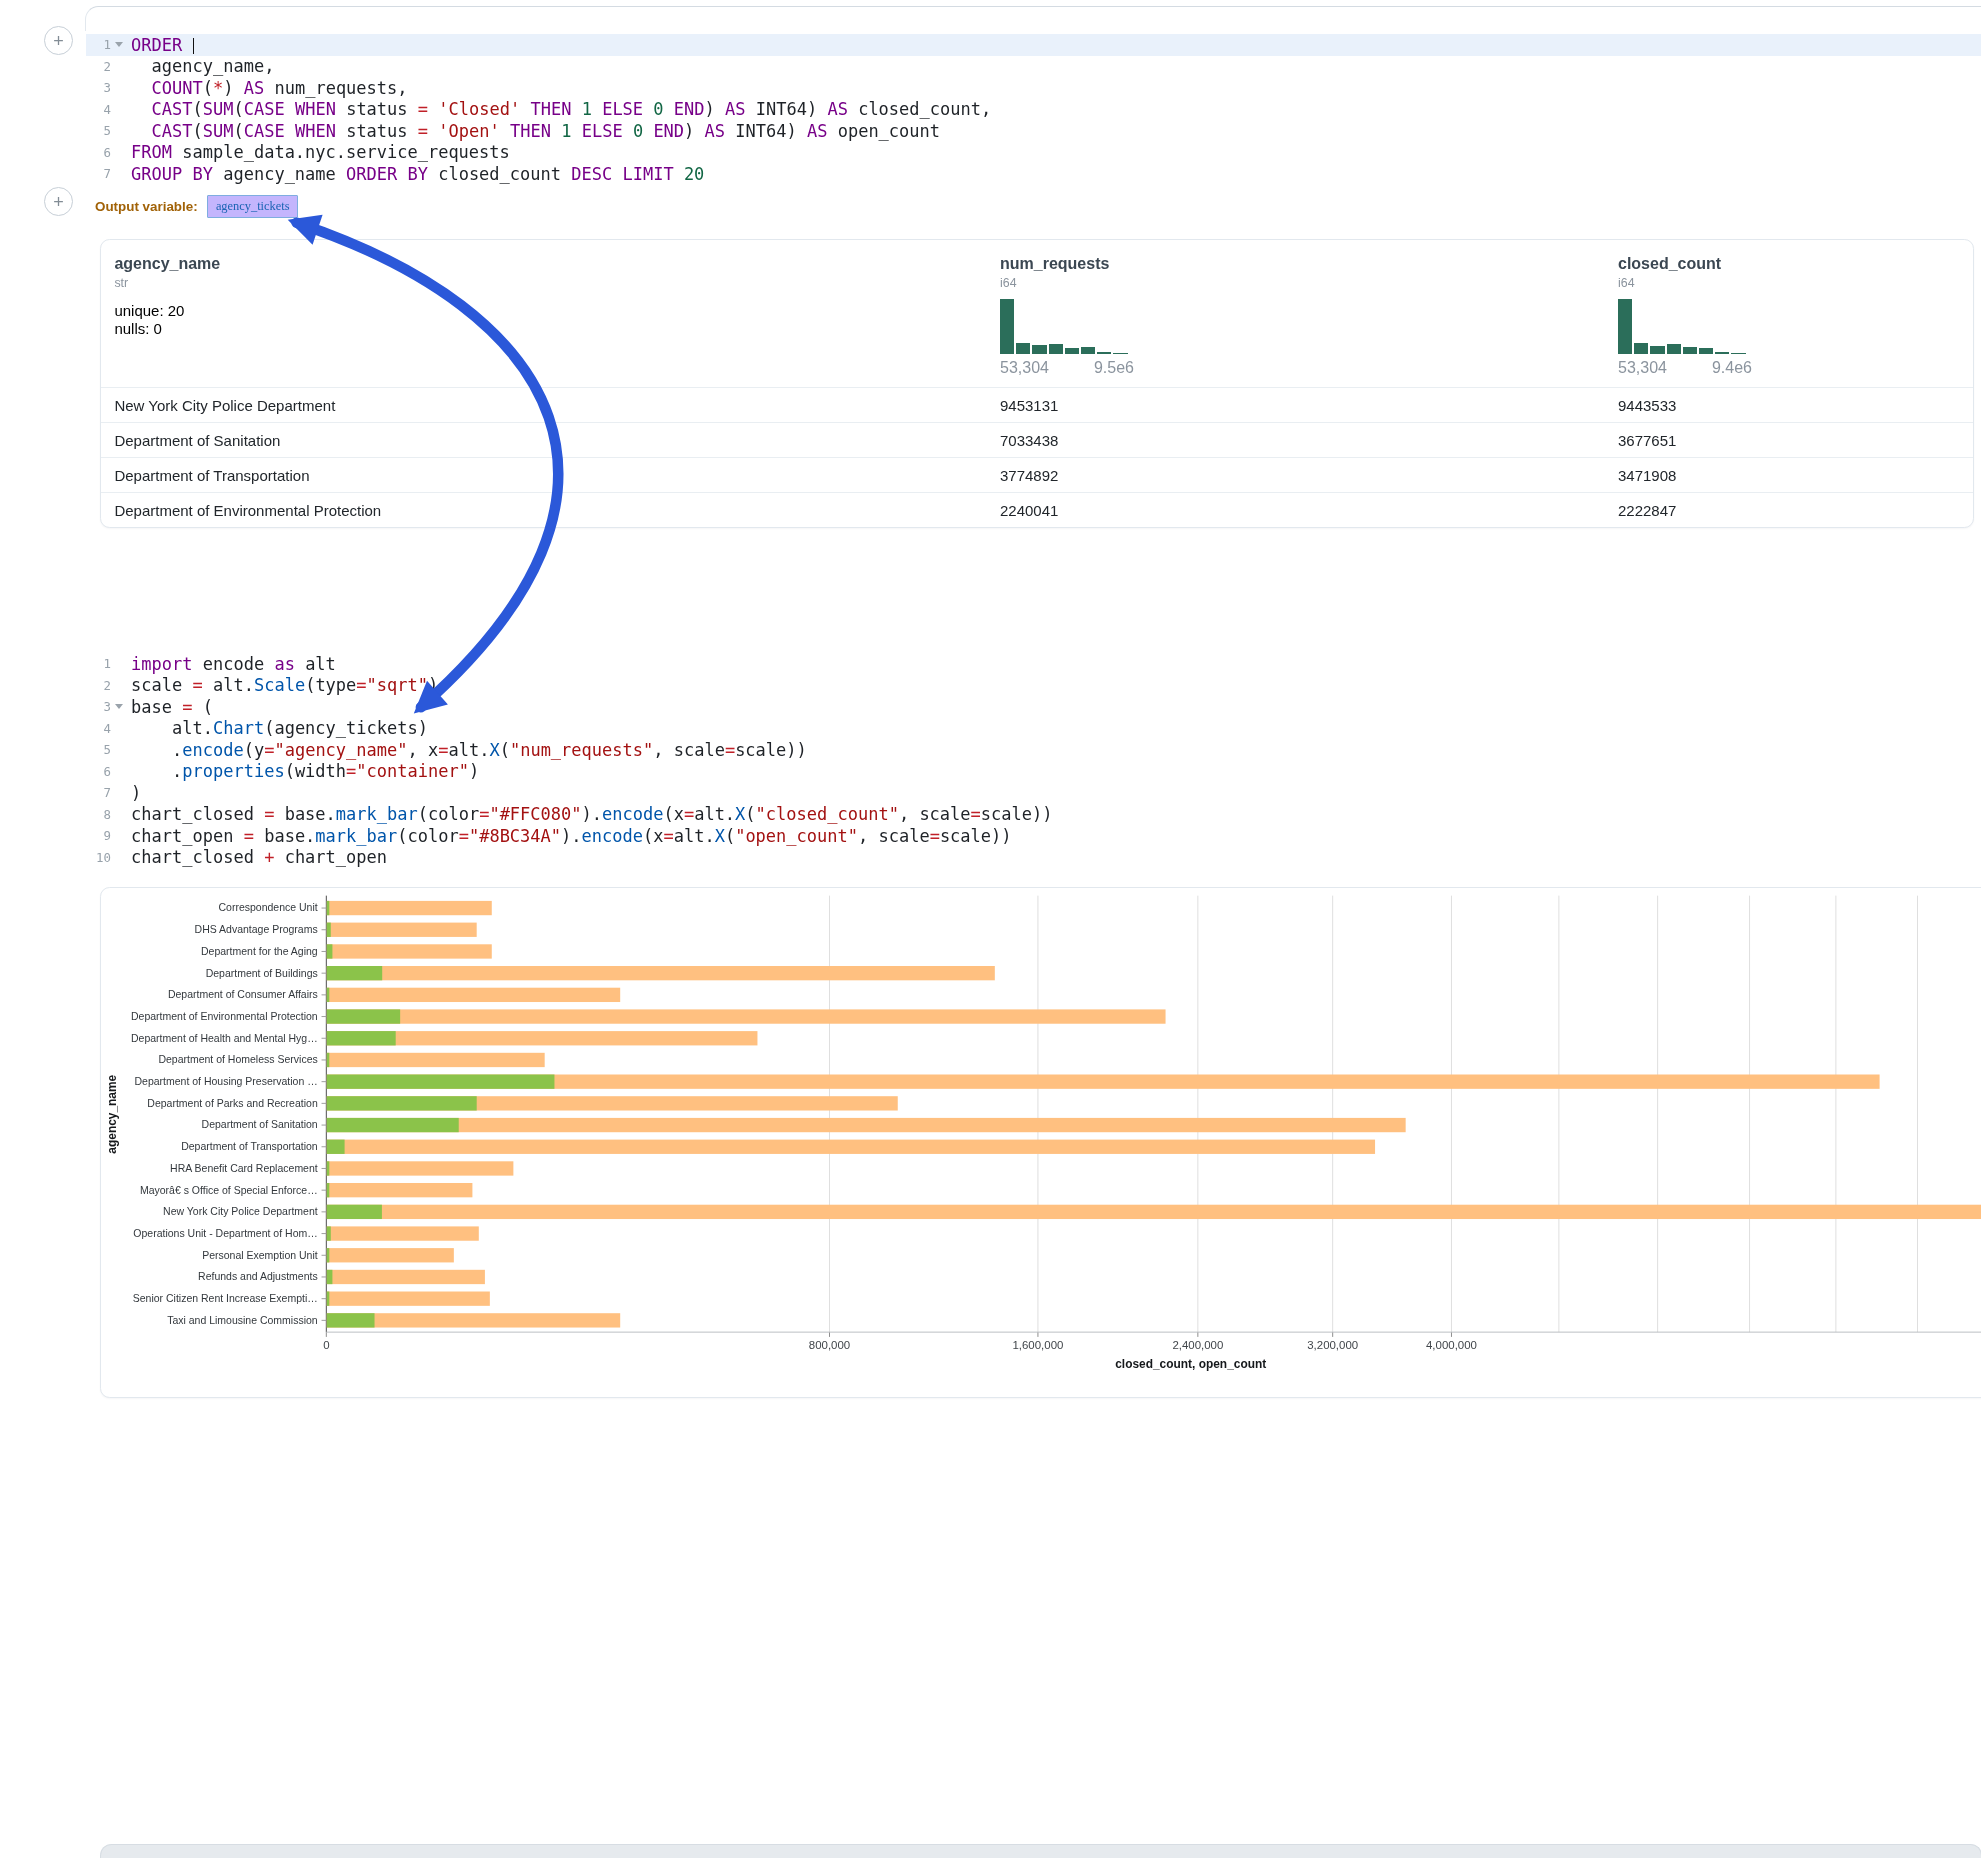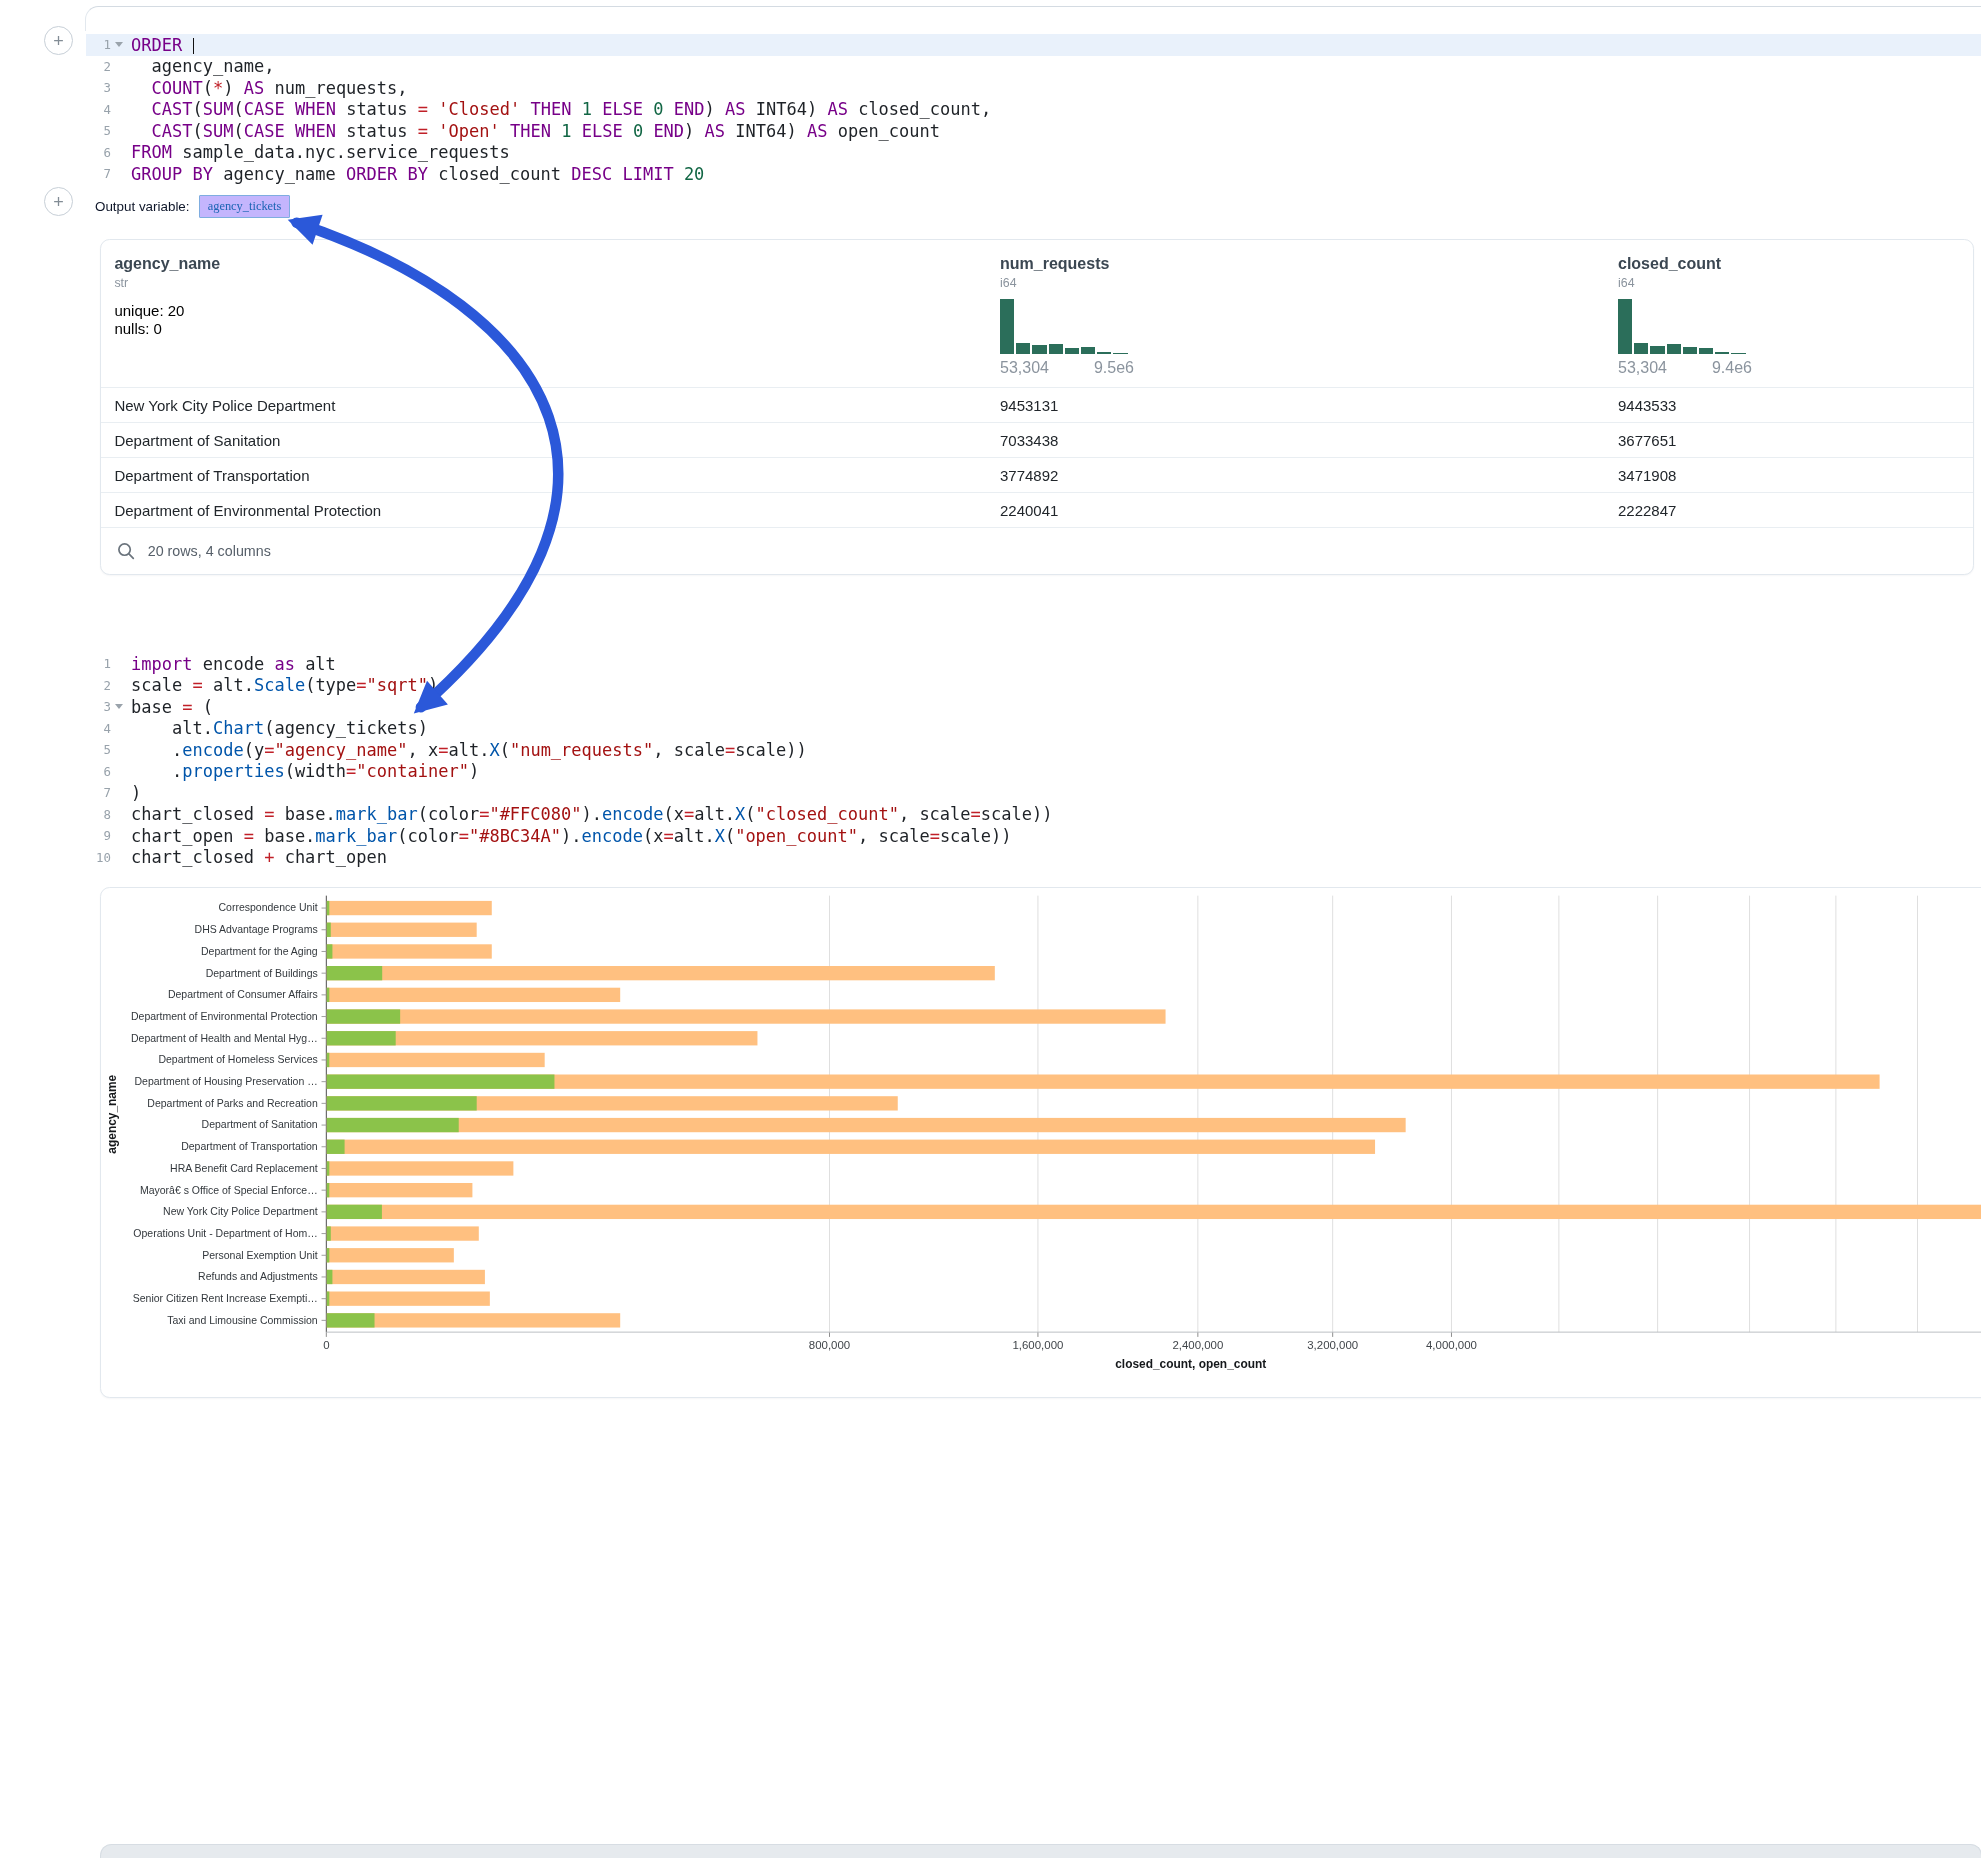--- a/index.html
+++ b/index.html
@@ -31,21 +31,21 @@
 .tok-pl{color:#1e2227}
 .tok-kw{color:var(--keyword)}
 .tok-fn{color:var(--function)}
 .tok-str{color:var(--string)}
 .tok-num{color:var(--number)}
 .tok-op{color:var(--operator)}
 .cursor{display:inline-block;width:1.5px;height:16.3px;background:#111;vertical-align:middle;}
 
 
 .output-row{position:absolute;left:95px;top:195px;display:flex;align-items:center;gap:9.6px;}
-.ov-label{font-size:13.4px;font-weight:normal;color:#0f172a;}
+.ov-label{font-size:13.4px;font-weight:bold;color:#a16207;}
 .ov-chip{display:inline-block;max-width:98px;overflow:hidden;white-space:nowrap;background:#c4b5fd;
   border:1px solid #7fade0;color:#1b64b4;font-size:12.4px;padding:2.9px 7.6px;border-radius:1px;cursor:pointer;font-family:Liberation Serif, serif;}
 
 
 .table-card{position:absolute;left:100px;top:239px;width:1874px;border:1px solid #e2e8ee;
   border-radius:9.6px;background:#fff;box-shadow:0 1px 1.9px rgba(16,24,40,.04);overflow:hidden;}
 .thead{position:relative;height:147px;}
 .tcol{position:absolute;top:15.3px;}
 .l0{left:13.4px}.l1{left:899px}.l2{left:1517px}
 .cname{font-size:16px;font-weight:bold;color:#3b4752;}
@@ -163,27 +163,20 @@
           <div class="tcell l0">Department of Transportation</div>
           <div class="tcell l1">3774892</div>
           <div class="tcell l2">3471908</div>
         </div>
         <div class="trow">
           <div class="tcell l0">Department of Environmental Protection</div>
           <div class="tcell l1">2240041</div>
           <div class="tcell l2">2222847</div>
         </div>
       </div>
-    <div class="tfoot">
-      <svg class="search-ic" width="18" height="18" viewBox="0 0 19 19">
-        <circle cx="8" cy="8" r="6" fill="none" stroke="#6b747d" stroke-width="1.8"></circle>
-        <line x1="12.6" y1="12.6" x2="17.2" y2="17.2" stroke="#6b747d" stroke-width="1.8" stroke-linecap="round"></line>
-      </svg>
-      <span>20 rows, 4 columns</span>
-    </div>
   </div>
 
   <div class="code-cell" id="py-cell">
       <div class="code-line"><span class="ln">1</span><span class="fold"></span><span class="code-text"><span class="tok-kw">import</span><span class="tok-pl"> encode </span><span class="tok-kw">as</span><span class="tok-pl"> alt</span></span></div>
       <div class="code-line"><span class="ln">2</span><span class="fold"></span><span class="code-text"><span class="tok-pl">scale </span><span class="tok-op">=</span><span class="tok-pl"> alt.</span><span class="tok-fn">Scale</span><span class="tok-pl">(type</span><span class="tok-op">=</span><span class="tok-str">"sqrt"</span><span class="tok-pl">)</span></span></div>
       <div class="code-line"><span class="ln">3</span><span class="fold"><span class="tri"></span></span><span class="code-text"><span class="tok-pl">base </span><span class="tok-op">=</span><span class="tok-pl"> (</span></span></div>
       <div class="code-line"><span class="ln">4</span><span class="fold"></span><span class="code-text"><span class="tok-pl">    alt.</span><span class="tok-fn">Chart</span><span class="tok-pl">(agency_tickets)</span></span></div>
       <div class="code-line"><span class="ln">5</span><span class="fold"></span><span class="code-text"><span class="tok-pl">    .</span><span class="tok-fn">encode</span><span class="tok-pl">(y</span><span class="tok-op">=</span><span class="tok-str">"agency_name"</span><span class="tok-pl">, x</span><span class="tok-op">=</span><span class="tok-pl">alt.</span><span class="tok-fn">X</span><span class="tok-pl">(</span><span class="tok-str">"num_requests"</span><span class="tok-pl">, scale</span><span class="tok-op">=</span><span class="tok-pl">scale))</span></span></div>
       <div class="code-line"><span class="ln">6</span><span class="fold"></span><span class="code-text"><span class="tok-pl">    .</span><span class="tok-fn">properties</span><span class="tok-pl">(width</span><span class="tok-op">=</span><span class="tok-str">"container"</span><span class="tok-pl">)</span></span></div>
       <div class="code-line"><span class="ln">7</span><span class="fold"></span><span class="code-text"><span class="tok-pl">)</span></span></div>

